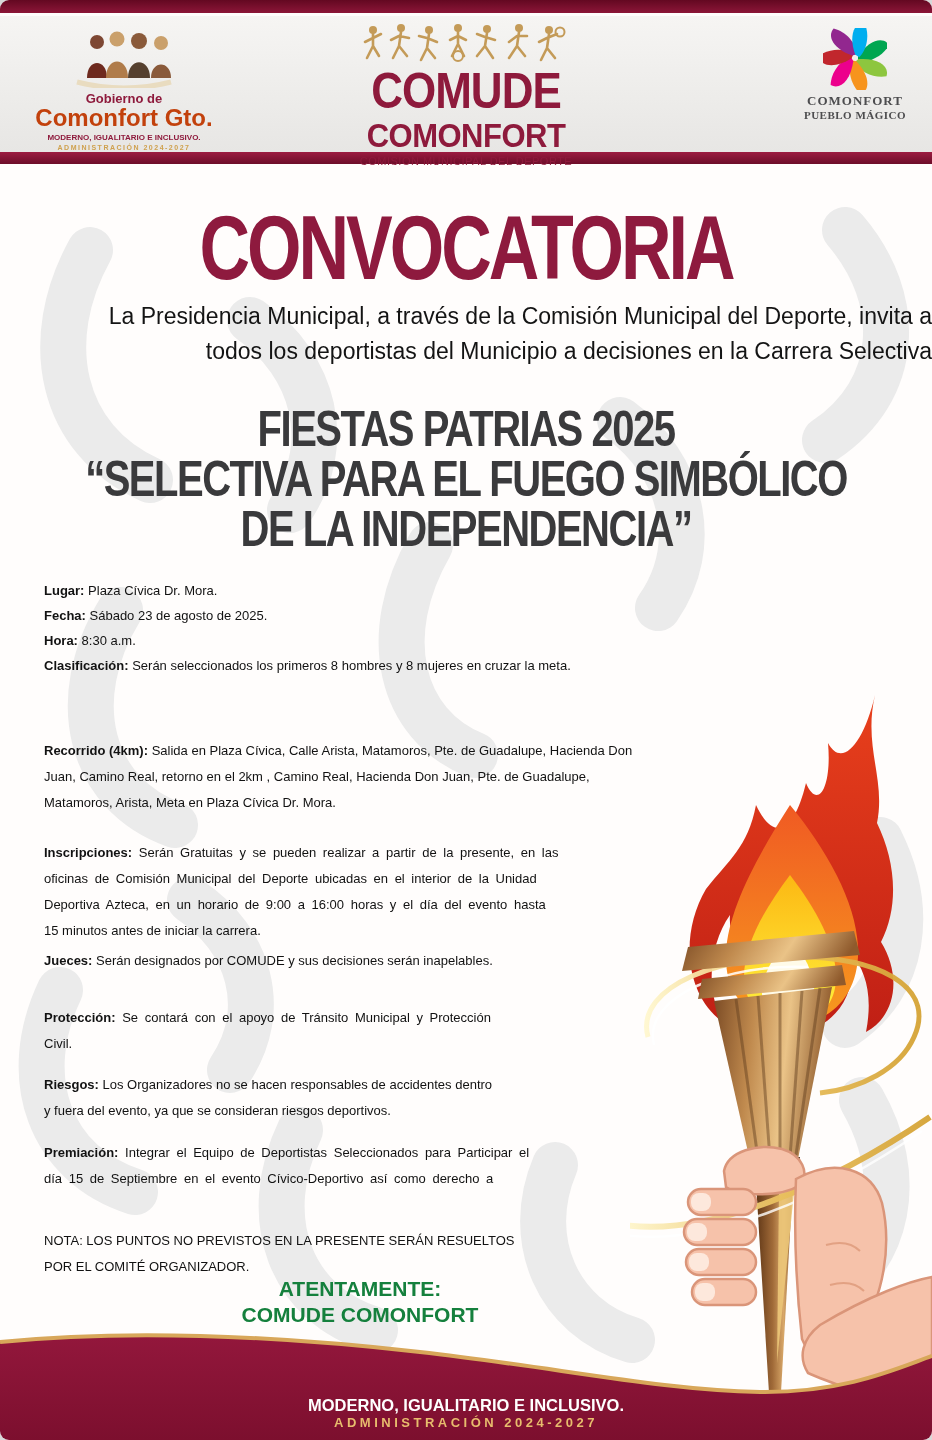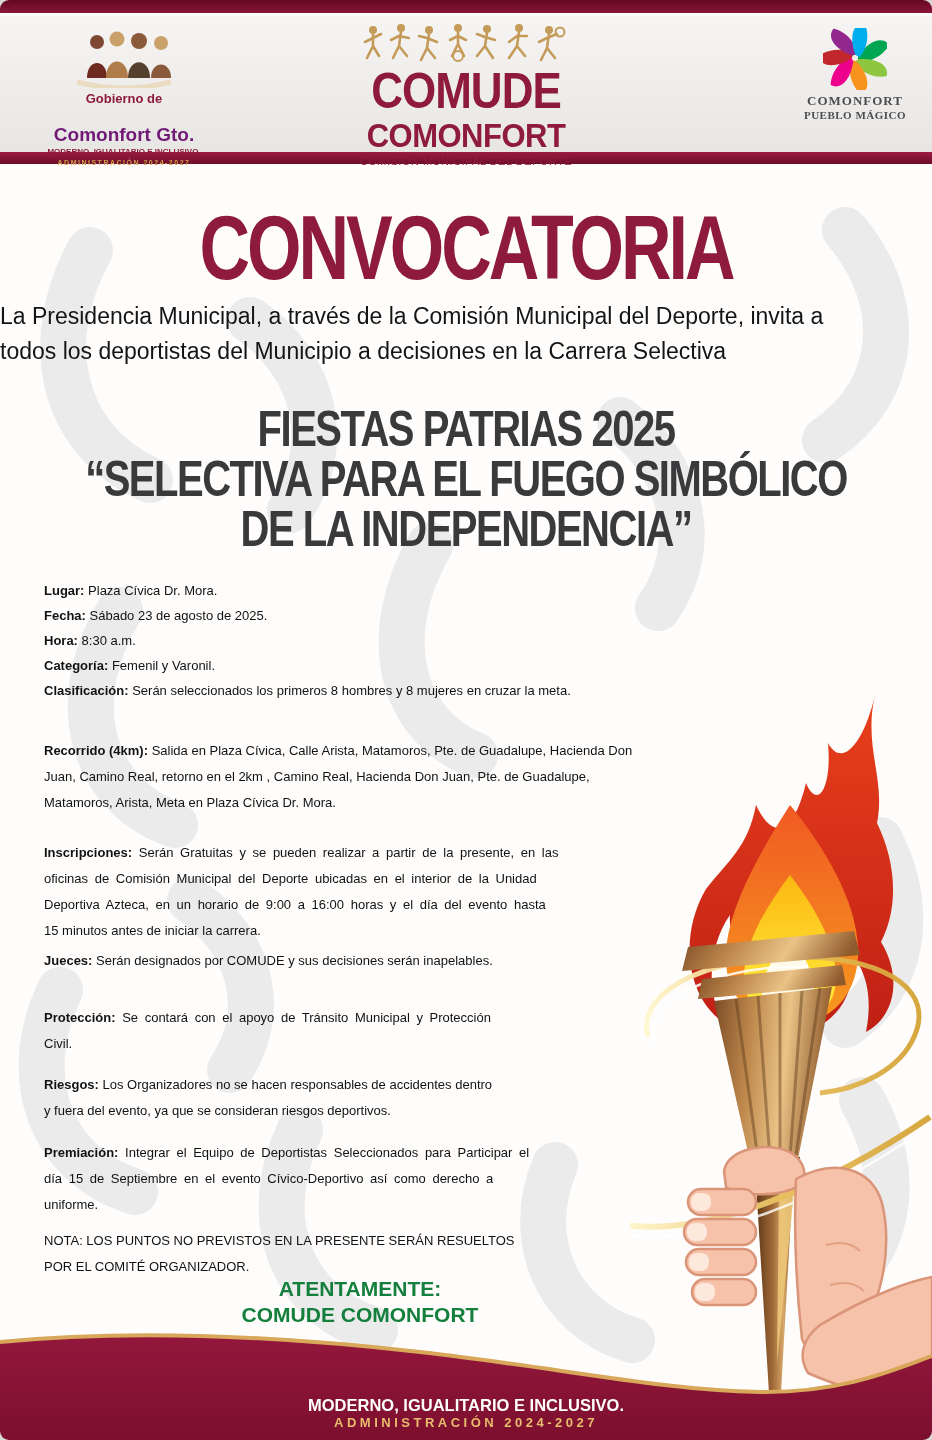--- a/index.html
+++ b/index.html
@@ -6,37 +6,37 @@
   .poster{position:relative;width:932px;height:1440px;background:#fffdfc;overflow:hidden;
           font-family:"Liberation Sans",sans-serif;color:#161616;border-radius:9px;}
   .abs{position:absolute;}
   
   .bar-top{left:0;top:0;width:932px;height:13px;background:linear-gradient(#630821,#8c1638);}
   .header{left:0;top:16px;width:932px;height:136px;background:linear-gradient(#f6f5f3,#e7e6e4);}
   .bar-div{left:0;top:152px;width:932px;height:12px;background:linear-gradient(#9c1c41,#6d0d29);}
   
   .gov{left:34px;top:30px;width:180px;text-align:center;line-height:1.05;}
   .gov .l1{color:#8e1a3c;font-weight:bold;font-size:13px;}
-  .gov .l2{color:#701a75;font-weight:bold;font-size:19px;margin-top:20px;}
+  .gov .l2{color:#c2410c;font-weight:bold;font-size:24px;}
   .gov .l3{color:#8e1a3c;font-weight:bold;font-size:8px;margin-top:3px;}
   .gov .l4{color:#cfa14e;font-weight:bold;font-size:7px;letter-spacing:1.5px;margin-top:2px;}
   
   .comude{left:338px;top:22px;width:256px;text-align:center;line-height:1;}
   .comude .name{color:#8e1a3c;font-weight:bold;font-size:44px;letter-spacing:-1px;transform:scaleY(1.12);transform-origin:top center;}
   .comude .city{color:#8e1a3c;font-weight:bold;font-size:31px;letter-spacing:-0.5px;margin-top:7px;transform:scaleY(1.1);transform-origin:top center;}
   .comude .tag{color:#8e1a3c;font-size:11px;letter-spacing:0.5px;margin-top:7px;}
   
   .pueblo{left:790px;top:28px;width:130px;text-align:center;line-height:1.15;}
   .pueblo .t{font-family:"Liberation Serif",serif;color:#4d4d4f;font-weight:bold;}
   .pueblo .p1{font-size:13px;letter-spacing:1px;}
   .pueblo .p2{font-size:11px;letter-spacing:0.5px;}
   
   .h-conv{left:0;top:196px;width:932px;text-align:center;color:#8e1a3e;font-weight:bold;
           font-size:70px;letter-spacing:-3px;transform:scaleY(1.3);transform-origin:top center;}
-  .intro{left:0;top:299px;width:932px;text-align:left;font-size:23px;line-height:35px;color:#141414;}
+  .intro{left:0;top:299px;width:932px;text-align:right;font-size:23px;line-height:35px;color:#141414;}
   .h-event{left:0;top:403px;width:932px;text-align:center;color:#3a3a3c;font-weight:bold;
            font-size:40px;letter-spacing:-1.5px;line-height:40px;transform:scaleY(1.25);transform-origin:top center;}
   
   .blk{left:44px;width:860px;font-size:13px;color:#121212;}
   .pline{white-space:nowrap;line-height:26px;}
   .dline{white-space:nowrap;line-height:25px;}
   .blk b{font-weight:bold;}
   .jst{word-spacing:3px;}
   .note{font-weight:normal;}
   .sig{left:100px;top:1276px;width:520px;text-align:center;font-weight:bold;font-size:21px;line-height:26px;color:#15803d;}
@@ -240,21 +240,20 @@
   <div class="abs h-event txt">
     <div>FIESTAS PATRIAS 2025</div>
     <div>“SELECTIVA PARA EL FUEGO SIMBÓLICO</div>
     <div>DE LA INDEPENDENCIA”</div>
   </div>
 
   <div class="abs blk txt" style="top:578px;">
     <div class="dline"><b>Lugar:</b> <span>Plaza Cívica Dr. Mora.</span></div>
     <div class="dline"><b>Fecha:</b> <span>Sábado 23 de agosto de 2025.</span></div>
     <div class="dline"><b>Hora:</b> <span>8:30 a.m.</span></div>
-    <div class="dline"><b>Categoría:</b> <span>Femenil y Varonil.</span></div>
     <div class="dline"><b>Clasificación:</b> <span>Serán seleccionados los primeros 8 hombres y 8 mujeres en cruzar la meta.</span></div>
   </div>
 
   <div class="abs blk txt" style="top:738px;">
     <div class="pline"><b>Recorrido (4km):</b> <span>Salida en Plaza Cívica, Calle Arista, Matamoros, Pte. de Guadalupe, Hacienda Don</span></div>
     <div class="pline">Juan, Camino Real, retorno en el 2km , Camino Real, Hacienda Don Juan, Pte. de Guadalupe,</div>
     <div class="pline">Matamoros, Arista, Meta en Plaza Cívica Dr. Mora.</div>
   </div>
 
   <div class="abs blk txt" style="top:840px;">
@@ -274,21 +273,20 @@
   </div>
 
   <div class="abs blk txt" style="top:1072px;">
     <div class="pline"><b>Riesgos:</b> <span>Los Organizadores no se hacen responsables de accidentes dentro</span></div>
     <div class="pline">y fuera del evento, ya que se consideran riesgos deportivos.</div>
   </div>
 
   <div class="abs blk txt" style="top:1140px;">
     <div class="pline jst"><b>Premiación:</b> <span>Integrar el Equipo de Deportistas Seleccionados para Participar el</span></div>
     <div class="pline jst">día 15 de Septiembre en el evento Cívico-Deportivo así como derecho a</div>
-    <div class="pline">uniforme.</div>
   </div>
 
   <div class="abs blk txt note" style="top:1228px;">
     <div class="pline">NOTA: LOS PUNTOS NO PREVISTOS EN LA PRESENTE SERÁN RESUELTOS</div>
     <div class="pline">POR EL COMITÉ ORGANIZADOR.</div>
   </div>
 
   <div class="abs sig txt">
     <div>ATENTAMENTE:</div>
     <div>COMUDE COMONFORT</div>

